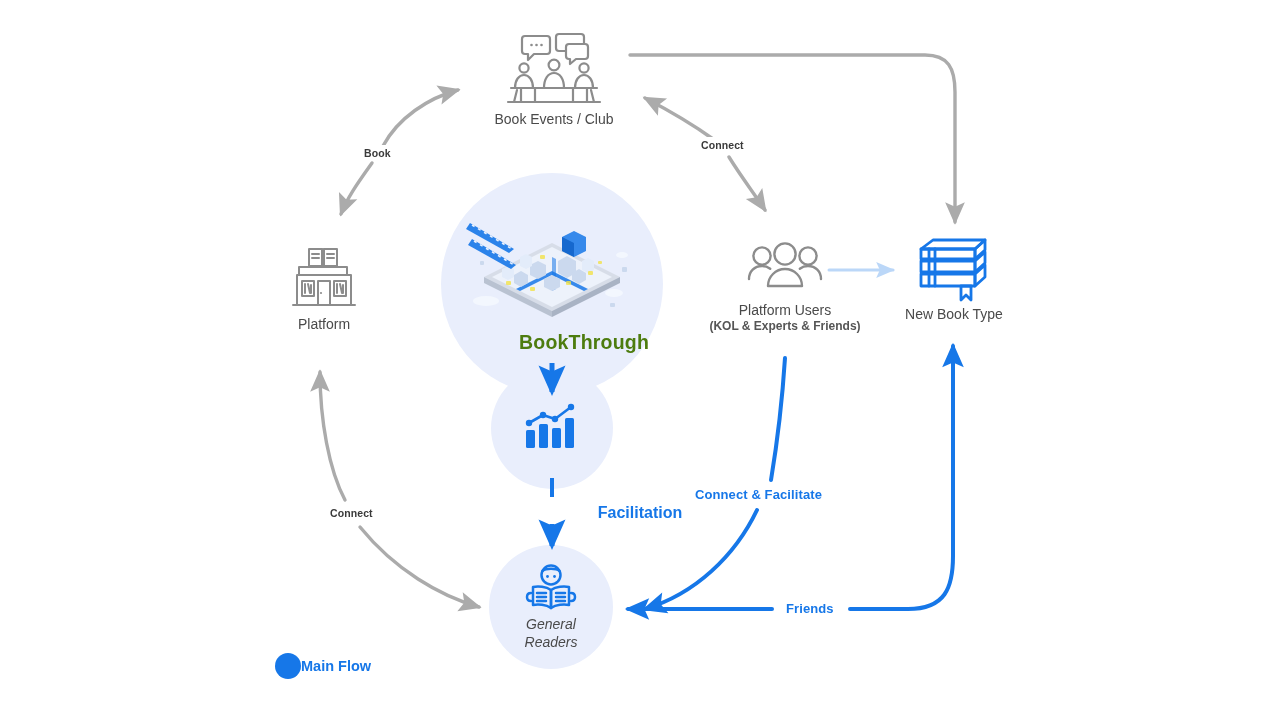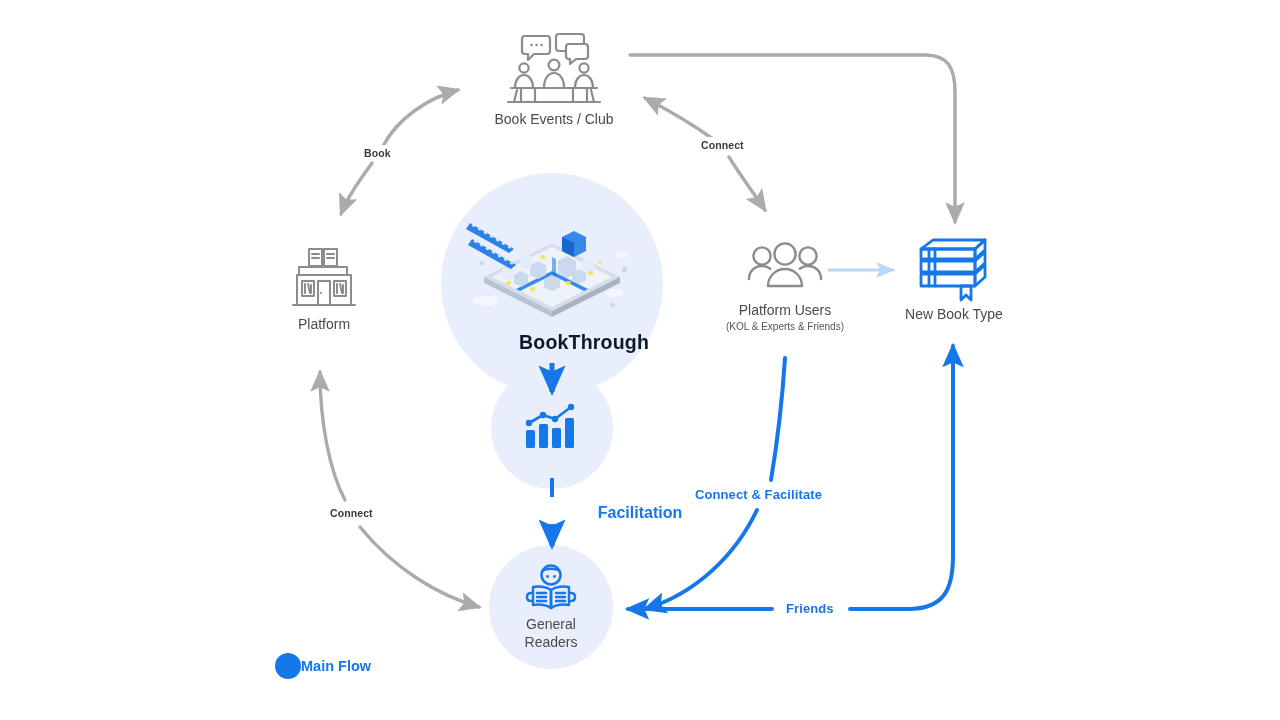--- a/index.html
+++ b/index.html
@@ -13,40 +13,40 @@
   }
   #stage{position:absolute;left:0;top:0;width:1280px;height:720px;}
   .layer{position:absolute;left:0;top:0;width:1280px;height:720px;}
   svg.layer{pointer-events:none;}
 
   .node{position:absolute;text-align:center;}
   .node .cap{
     color:#4a4a4a;font-size:14px;line-height:18px;white-space:nowrap;
   }
   .node .sub{
-    color:#555;font-size:10px;line-height:13px;white-space:nowrap;margin-top:1px;
+    color:#555;font-size:12px;line-height:13px;white-space:nowrap;margin-top:1px;font-weight:bold;
   }
 
   
   .tint{position:absolute;border-radius:50%;background:#E9EEFC;}
   #tint-hub{left:441px;top:173px;width:222px;height:222px;}
   #tint-chart{left:491px;top:367px;width:122px;height:122px;}
   #tint-readers{left:489px;top:545px;width:124px;height:124px;}
 
   
   .edge-label{
     position:absolute;white-space:nowrap;background:#ffffff;
     font-size:10.5px;font-weight:bold;color:#3a3a3a;
     padding:2px 4px;letter-spacing:.1px;
   }
   .edge-label.blue{color:#1677E8;font-size:13px;padding:2px 6px;}
 
   .hub-title{
     position:absolute;left:0;top:331px;width:1168px;text-align:center;
-    color:#0f172a;font-size:19.5px;font-weight:bold;letter-spacing:.2px;
+    color:#4d7c0f;font-size:19.5px;font-weight:bold;letter-spacing:.2px;
   }
   .facilitation{
     position:absolute;left:0;top:504px;width:1280px;text-align:center;
     color:#1677E8;font-size:16px;font-weight:bold;
   }
 
   
   #legend{position:absolute;left:275px;top:653px;display:flex;align-items:center;gap:0;}
   #legend .dot{width:26px;height:26px;border-radius:50%;background:#1677E8;}
   #legend .txt{color:#1677E8;font-size:14.5px;font-weight:bold;}
@@ -187,21 +187,21 @@
         <path d="M10,41 h54 v12 h-54 z"></path>
         <path d="M64,41 l10,-9 v12 l-10,9 z"></path>
         <path d="M18,41 v12 M24,41 v12"></path>
 
         <path d="M50,53 v14 l5,-5 l5,5 v-14 z"></path>
       </g>
     </svg>
     <div class="cap">New Book Type</div>
   </div>
 
-  <div class="node" id="node-general-readers" style="left:486px;top:563px;width:130px;">
+  <div class="node" id="node-general-readers" style="left:486px;top:563px;width:130px;font-style:italic;">
     <svg class="icon" width="60" height="52" viewBox="0 0 60 52">
       <g fill="none" stroke="#1677E8" stroke-width="2.5" stroke-linejoin="round" stroke-linecap="round">
 
         <circle cx="30" cy="12" r="9.5"></circle>
         <path d="M21.5,8 c3,-3 14,-3 17,0"></path>
         <circle cx="26.5" cy="13.5" r="1.4" fill="#1677E8" stroke="none"></circle>
         <circle cx="33.5" cy="13.5" r="1.4" fill="#1677E8" stroke="none"></circle>
 
         <path d="M30,27 c-5,-3.5 -13,-4 -18,-3 v18 c5,-1 13,-0.5 18,3 z"></path>
         <path d="M30,27 c5,-3.5 13,-4 18,-3 v18 c-5,-1 -13,-0.5 -18,3 z"></path>

